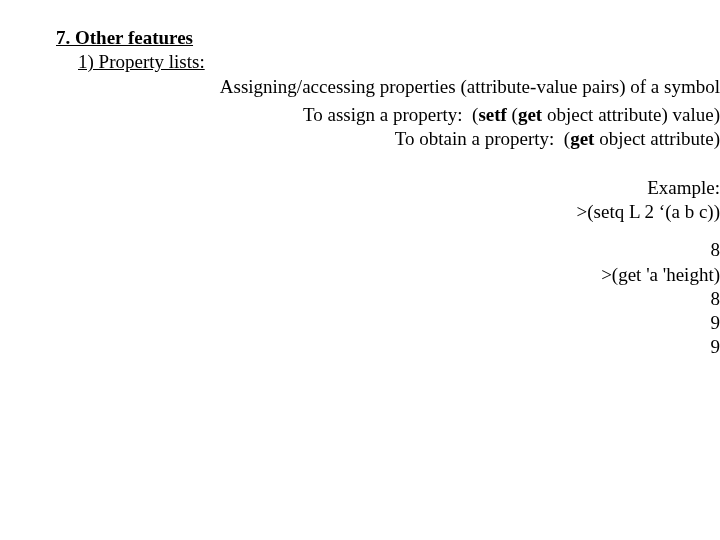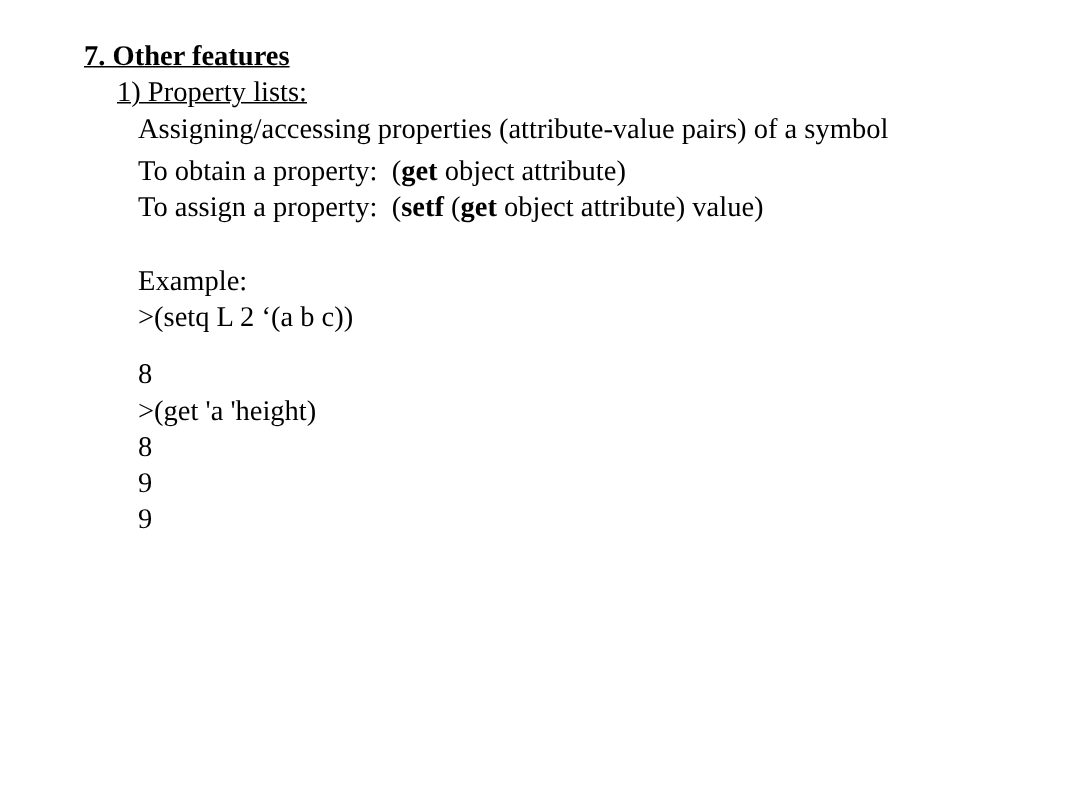--- a/index.html
+++ b/index.html
@@ -19,20 +19,21 @@
   }
   .hline {
     white-space: pre;
   }
   .sub {
     padding-left: 22px;
     text-decoration: underline;
   }
   .sub2 {
     padding-left: 36px;
+    text-align: right;
   }
   .u {
     text-decoration: underline;
   }
   .b {
     font-weight: bold;
     margin-top: 24px;
   }
   .gap-sm { height: 4px; }
   .gap-md { height: 14px; }
@@ -43,23 +44,23 @@
 
 <div class="page">
 
   <div class="hline"><span class="u b">7. Other features</span></div>
 
   <div class="sub hline">1) Property lists:</div>
   <div class="sub2 hline">Assigning/accessing properties (attribute-value pairs) of a symbol</div>
 
   <div class="gap-sm"></div>
 
+  <div class="sub2 hline"><span>To assign a property:  (</span><span class="b">setf</span><span> (</span><span class="b">get</span><span> object attribute) value)</span></div>
+
   <div class="sub2 hline"><span>To obtain a property:  (</span><span class="b">get</span><span> object attribute)</span></div>
-
-  <div class="sub2 hline"><span>To assign a property:  (</span><span class="b">setf</span><span> (</span><span class="b">get</span><span> object attribute) value)</span></div>
 
   <div class="gap-lg"></div>
 
   <div class="sub2 hline">Example:</div>
   <div class="sub2 hline">&gt;(setq L 2 ‘(a b c))</div>
 
   <div class="gap-md"></div>
 
   <div class="sub2 hline">8</div>
   <div class="sub2 hline">&gt;(get 'a 'height)</div>

